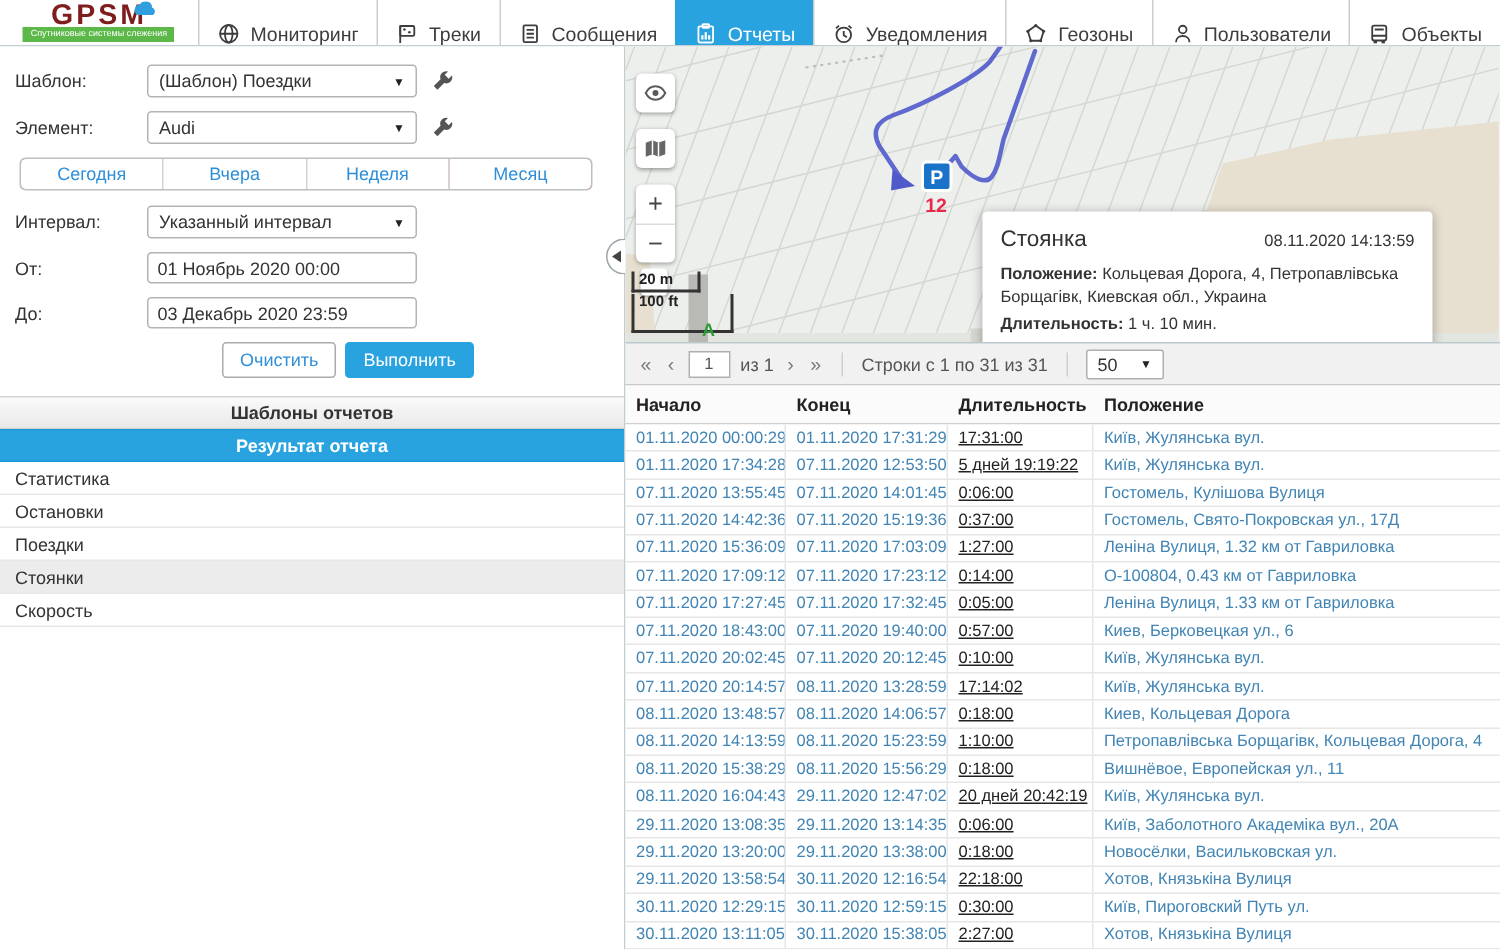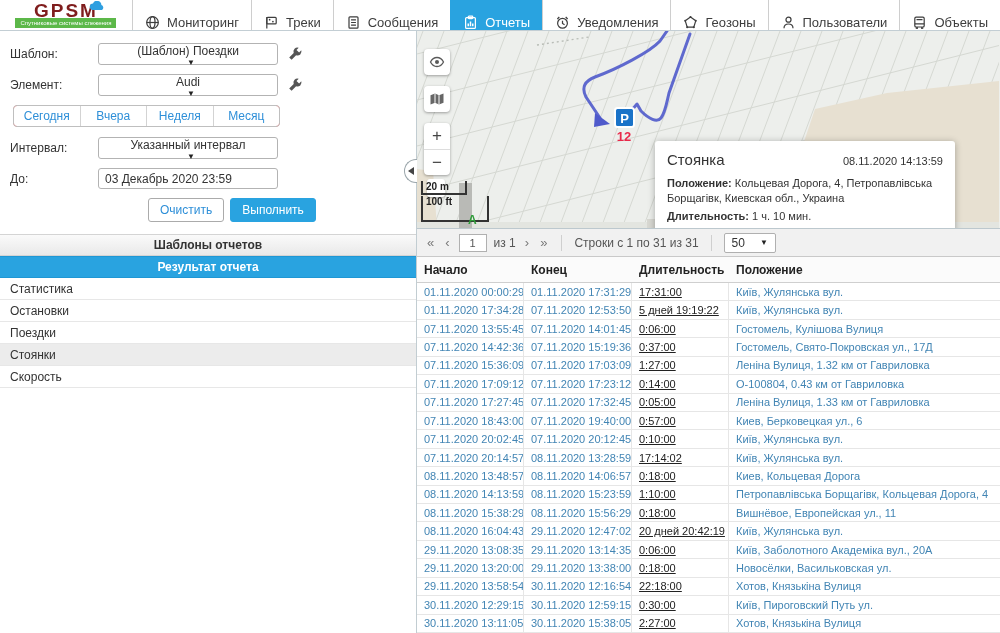--- a/index.html
+++ b/index.html
@@ -19,24 +19,24 @@
          font-size:13px; color:#3d3d3d; cursor:pointer; white-space:nowrap; }
   .tab.active { background:#29a3e0; color:#fff; border-color:#29a3e0; }
   .tabicon { display:flex; align-items:center; }
   
   .main { display:flex; height:602px; position:relative; }
   .left { width:417px; border-right:1px solid #c2cdd2; display:flex; flex-direction:column; background:#fff; }
   .filters { padding:12px 10px 6px; }
   .frow { display:flex; align-items:center; margin-bottom:9px; }
   .frow label { width:88px; font-size:12px; color:#333; }
   .selectbox { width:180px; height:22px; border:1px solid #b3b3b3; border-radius:3px; background:#fff;
-               display:flex; align-items:center; justify-content:space-between; padding:0 7px; font-size:12px; cursor:pointer;flex-direction:column; }
+               display:flex; align-items:center; justify-content:space-between; padding:0 7px; font-size:12px; cursor:pointer; }
   .caret { font-size:8px; color:#222; margin-left:6px; }
   .wrench { margin-left:9px; width:16px; height:16px; color:#555; cursor:pointer; }
-  .quickrow { display:flex; margin:2px 0 10px 3px; width:267px; height:22px; border:1px solid #bfbfbf; border-radius:4px; overflow:hidden; background:#b91c1c; }
+  .quickrow { display:flex; margin:2px 0 10px 3px; width:382px; height:22px; border:1px solid #bfbfbf; border-radius:4px; overflow:hidden; background:#b91c1c; }
   .qbtn { flex:1; border:none; border-left:1px solid #d3d3d3; background:#fff; color:#2e8fd8; font-size:12px; font-family:inherit; cursor:pointer; padding:0; }
   .qbtn:first-child { border-left:none; }
   .textinput { width:180px; height:21px; border:1px solid #b3b3b3; border-radius:3px; padding:0 6px; font-size:12px; color:#333; font-family:inherit; background:#fff; }
   .actions { display:flex; gap:6px; margin:3px 0 6px 138px; }
   .btn-clear { border:1px solid #ababab; background:#fff; color:#2e8fd8; border-radius:3px; font-size:12px; padding:4px 11px; font-family:inherit; cursor:pointer; }
   .btn-exec { border:1px solid #29a3e0; background:#29a3e0; color:#fff; border-radius:3px; font-size:12px; padding:4px 11px; font-family:inherit; cursor:pointer; }
   .section-header { height:22px; line-height:21px; text-align:center; font-weight:bold; font-size:12px; color:#333;
                     background:linear-gradient(#fafafa,#e9e9e9); border-top:1px solid #d4d4d4; border-bottom:1px solid #d4d4d4; }
   .section-header.result { background:#29a3e0; color:#fff; border-color:#1f97d4; }
   .report-item { height:22px; line-height:22px; padding-left:10px; font-size:12px; color:#333; border-bottom:1px solid #e7e7e7; cursor:pointer; background:#fff; }
@@ -208,20 +208,24 @@
         <button class="qbtn">Вчера</button>
         <button class="qbtn">Неделя</button>
         <button class="qbtn">Месяц</button>
       </div>
       <div class="frow">
         <label>Интервал:</label>
         <div class="selectbox">
           <span>Указанный интервал</span>
           <span class="caret">▼</span>
         </div>
+      </div>
+      <div class="frow">
+        <label>От:</label>
+        <input class="textinput" value="01 Ноябрь 2020 00:00" style="">
       </div>
       <div class="frow">
         <label>До:</label>
         <input class="textinput" value="03 Декабрь 2020 23:59" style="">
       </div>
       <div class="actions">
         <button class="btn-clear">Очистить</button>
         <button class="btn-exec">Выполнить</button>
       </div>
     </div>

